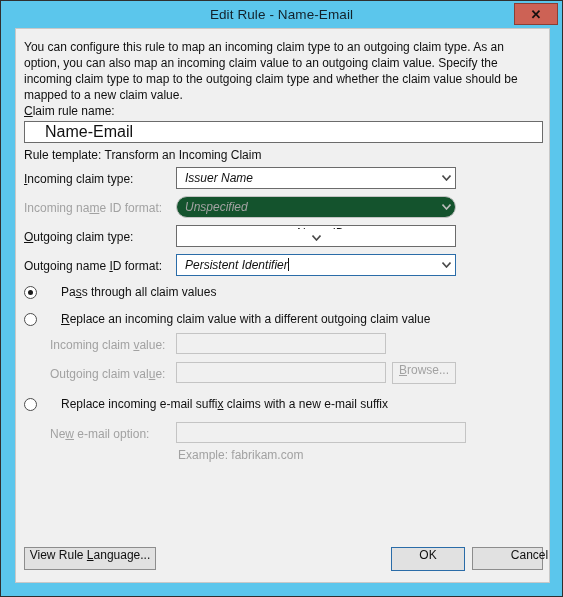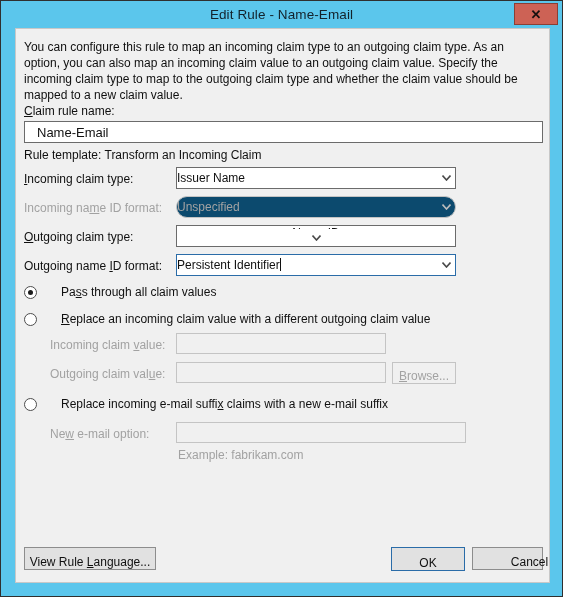--- a/index.html
+++ b/index.html
@@ -96,23 +96,23 @@
   }
   .ak { text-decoration: underline; }
 
   
   .textbox {
     position: absolute;
     background: #ffffff;
     border: 1px solid #6b6b6b;
     box-sizing: border-box;
     font-family: "Liberation Sans", sans-serif;
-    font-size: 13px;
-    color: #101010;
-    padding: 0 0 0 12px;
+    font-size: 16px;
+    color: #101010;
+    padding: 0 0 0 20px;
     display: flex;
     align-items: center;
     outline: none;
   }
   .textbox.disabled {
     background: #f0f0f0;
     border-color: #c4c4c4;
     color: #a2a2a2;
   }
 
@@ -121,39 +121,40 @@
     position: absolute;
     background: #ffffff;
     border: 1px solid #6b6b6b;
     box-sizing: border-box;
     display: flex;
     align-items: center;
     cursor: pointer;
   }
   .combo .combo-text {
     flex: 1 1 auto;
-    padding-left: 0;
+    padding-left: 8px;
     font-size: 12px;
     color: #101010;
     white-space: nowrap;
     overflow: hidden;
+    font-style: italic;
   }
   .combo .arrow {
     width: 17px;
     flex: 0 0 17px;
     display: flex;
     align-items: center;
     justify-content: center;
   }
   .combo .arrow svg { display: block; }
   .combo.focused {
     border-color: #2a6ca8;
   }
   .combo.disabled {
-    background: #0c4a6e;
+    background: #14532d;
     border-color: #c4c4c4;
     cursor: default;
     border-radius: 11px;
   }
   .combo.disabled .combo-text { color: #a2a2a2; }
 
   .caret {
     display: inline-block;
     width: 1px;
     height: 13px;
@@ -197,21 +198,21 @@
     white-space: nowrap;
   }
 
   
   .button {
     position: absolute;
     background: #e1e1e1;
     border: 1px solid #8d8d8d;
     box-sizing: border-box;
     display: flex;
-    align-items: flex-end;
+    align-items: flex-start;
     justify-content: center;
     font-size: 12px;
     color: #101010;
     cursor: pointer;
     white-space: nowrap;
   }
   .button.default {
     border-color: #2a6ca8;
   }
   .button.disabled {

